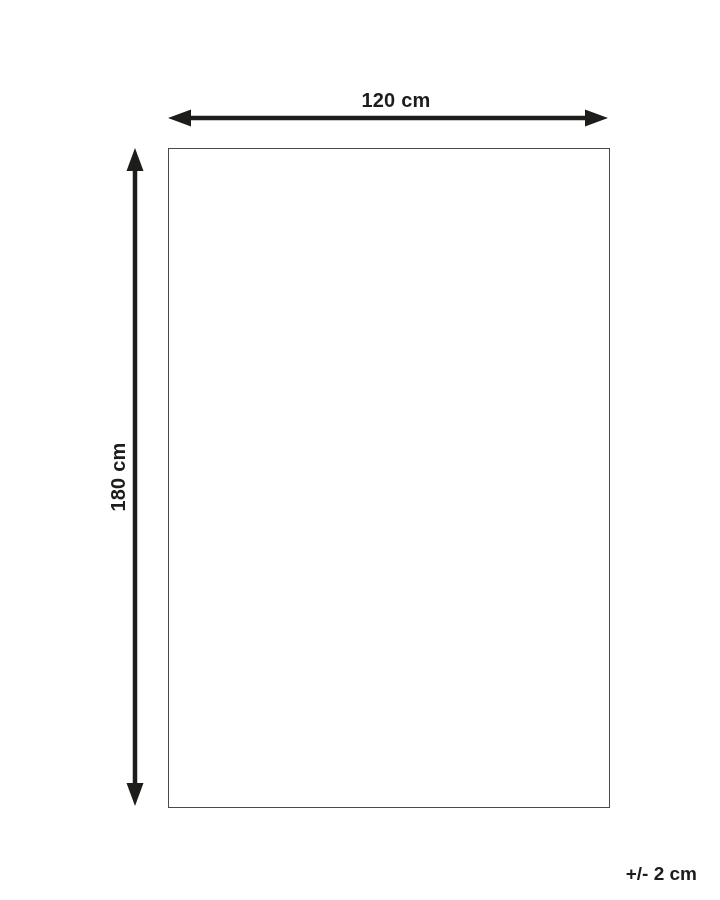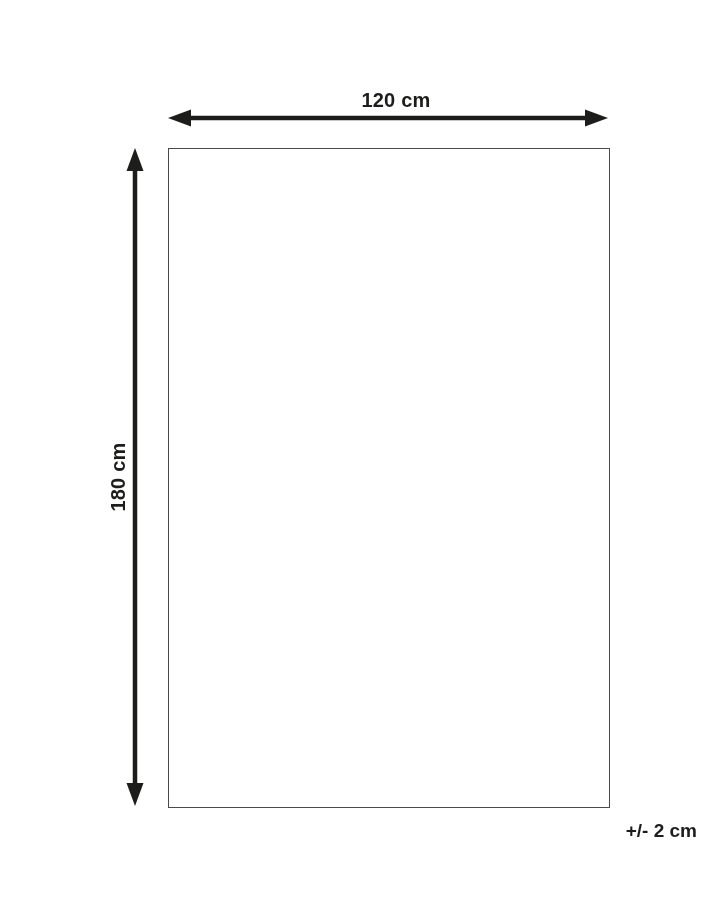--- a/index.html
+++ b/index.html
@@ -39,21 +39,21 @@
     transform: translate(-50%, -50%);
   }
   .h-label {
     left: 118px;
     top: 477px;
     transform: translate(-50%, -50%) rotate(-90deg);
   }
   .tol-label {
     position: absolute;
     right: 23px;
-    top: 820px;
+    top: 863px;
     font-weight: bold;
     font-size: 19px;
     color: #1d1d1b;
     white-space: nowrap;
     text-align: center;
   }
   svg.arrow {
     position: absolute;
     overflow: visible;
     display: block;

